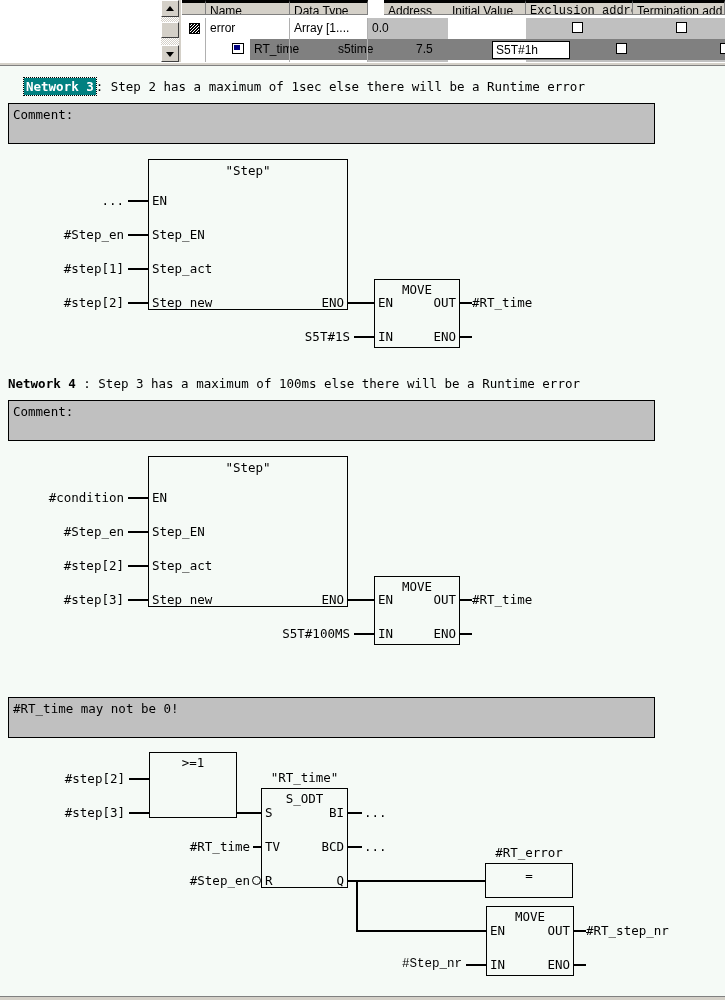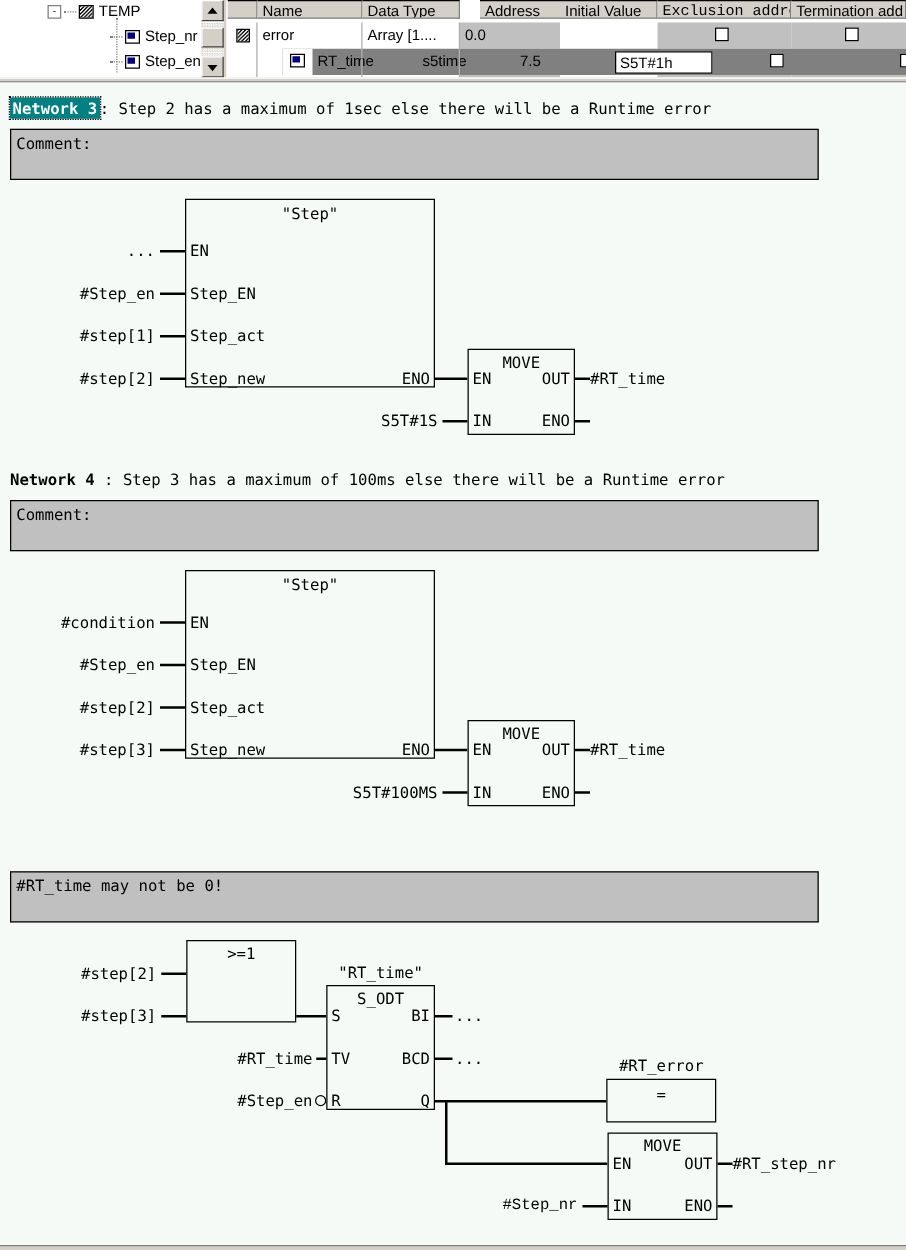--- a/index.html
+++ b/index.html
@@ -40,21 +40,21 @@
   #sb-track{position:absolute;left:0;top:17px;width:18px;height:28px;
      background:repeating-conic-gradient(#d4d0c8 0 25%,#ffffff 0 50%) 0 0/2px 2px;}
   #sb-thumb{position:absolute;left:0;top:22px;width:18px;height:16px;background:#d4d0c8;
      border-top:1px solid #fff;border-left:1px solid #fff;border-right:1px solid #404040;border-bottom:1px solid #404040;
      box-sizing:border-box;}
 
   
   #decl-table{position:absolute;left:182px;top:0;width:543px;height:62px;background:#fff;overflow:hidden;}
   .th-row{position:absolute;left:0;top:0;height:18px;width:543px;}
   .th{position:absolute;top:0;height:15px;line-height:17px;background:#d4d0c8;
-      border-right:1px solid #808080;border-bottom:1px solid #808080;border-top:1px solid #000000;
+      border-right:1px solid #808080;border-bottom:1px solid #808080;border-top:3px solid #000000;
       box-sizing:border-box;padding-left:4px;font-family:"Liberation Sans","DejaVu Sans",sans-serif;
       font-size:12px;color:#000;white-space:nowrap;overflow:hidden;}
   .trow{position:absolute;left:0;height:21px;width:543px;}
   .cell{position:absolute;height:21px;line-height:20px;box-sizing:border-box;
         font-family:"Liberation Sans","DejaVu Sans",sans-serif;font-size:12px;color:#000;
         padding-left:4px;white-space:nowrap;overflow:hidden;}
   .row-sel{background:#808080;}
   .row-sel .cell{color:#000;}
   .grid-v{position:absolute;top:18px;width:1px;height:44px;background:#b0b0b0;}
   .chk{position:absolute;width:11px;height:11px;border:1px solid #000;background:#fff;box-sizing:border-box;}
@@ -87,35 +87,20 @@
   .wire-v{position:absolute;width:2px;background:#000;}
   .neg{position:absolute;width:7px;height:7px;border:1px solid #000;border-radius:50%;background:#f5faf6;}
   #bottom-edge{position:absolute;left:0;top:996px;width:725px;height:4px;background:#d4d0c8;
     border-top:1px solid #808080;box-sizing:border-box;}
 </style>
 </head>
 <body>
 
 <div id="top-pane">
 
-  <div id="tree-pane">
-    <div class="vdot" style="left:93px;top:14px;height:44px;"></div>
-
-    <div class="tree-row" style="left:38px;top:0;">
-      <span class="tree-expander">-</span><span class="tree-dotline"></span><span class="ico-struct"></span><span>TEMP</span>
-    </div>
-
-    <div class="tree-row" style="left:88px;top:20px;">
-      <span class="tree-dotline"></span><span class="ico-var"></span><span>Step_nr</span>
-    </div>
-
-    <div class="tree-row" style="left:88px;top:40px;">
-      <span class="tree-dotline"></span><span class="ico-var"></span><span>Step_en</span>
-    </div>
-  </div>
 
   <div id="tree-scroll">
     <div class="sb-btn sb-up" style="top:0;">
         <i></i>
       </div>
     <div id="sb-track"></div>
     <div id="sb-thumb"></div>
     <div class="sb-btn sb-dn" style="top:45px;">
         <i></i>
       </div>
@@ -170,21 +155,21 @@
     <div class="grid-v" style="left:23px;"></div>
     <div class="grid-v" style="left:107px;"></div>
     <div class="grid-v" style="left:185px;"></div>
   </div>
 
   <div id="pane-split"></div>
 </div>
 
 <div id="ladder">
 
-  <div class="nw-title" style="left:8px;top:13px;">
+  <div class="nw-title" style="left:24px;top:13px;">
     <span class="nw-label sel">Network 3</span><span>:</span> <span>Step 2 has a maximum of 1sec else there will be a Runtime error</span>
   </div>
   <div class="nw-comment" style="left:8px;top:37px;width:647px;height:41px;">Comment:</div>
 
   <div class="fb" style="left:148px;top:93px;width:200px;height:151px;"></div>
   <div class="fb-name" style="left:148px;top:97px;width:200px;">"Step"</div>
   <div class="pin-l" style="left:152px;top:127px;">EN</div>
   <div class="pin-l" style="left:152px;top:161px;">Step_EN</div>
   <div class="pin-l" style="left:152px;top:195px;">Step_act</div>
   <div class="pin-l" style="left:152px;top:229px;">Step_new</div>

